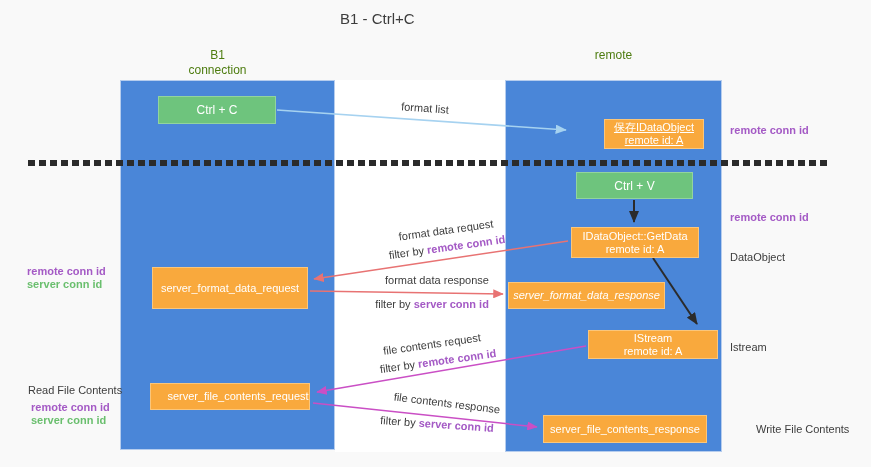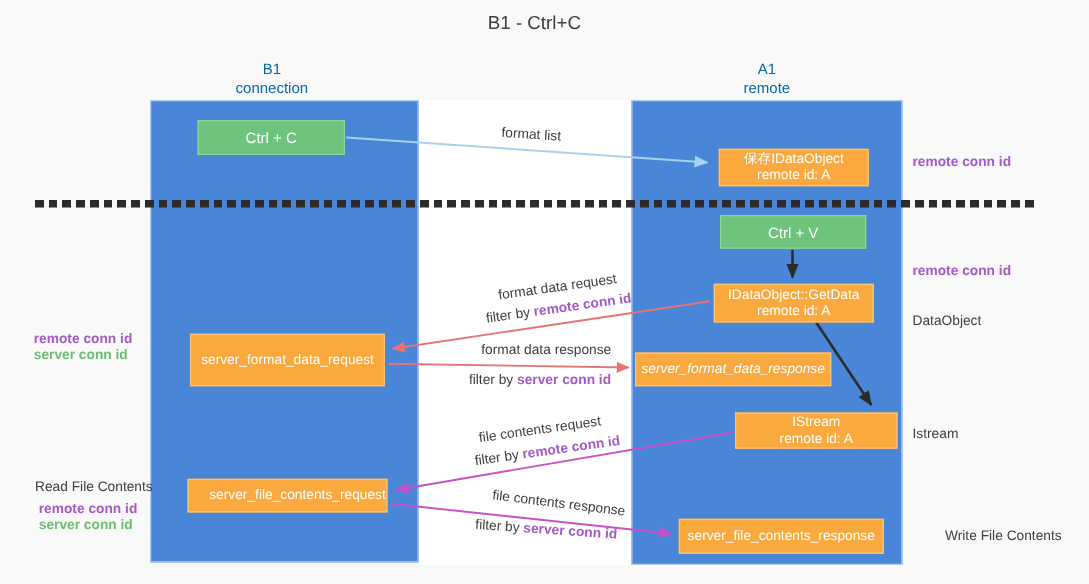--- a/index.html
+++ b/index.html
@@ -10,22 +10,22 @@
     --text-purple:#a45ac5; --text-green:#6abf6e; --text-dark:#3d3d3d; --bg:#f9f9f9; --mid-band:#ffffff;
   }
   html,body{margin:0;padding:0;}
   body{font-family:"Liberation Sans","DejaVu Sans",sans-serif;background:var(--bg);}
   #canvas{position:relative;width:871px;height:467px;background:var(--bg);overflow:hidden;}
   .abs{position:absolute;}
   .mid-band{left:335px;top:80px;width:170px;height:372px;background:var(--mid-band);}
   .lane{background:var(--lane-blue);border:1px solid var(--lane-border);box-sizing:border-box;}
   .lane-left{left:120px;top:80px;width:215px;height:370px;}
   .lane-right{left:505px;top:80px;width:217px;height:372px;}
-  .title{left:340px;top:8px;width:175px;text-align:center;font-size:15px;line-height:22px;color:var(--text-dark);}
-  .lane-header{top:48px;text-align:center;font-size:12px;line-height:15px;color:#0369a1;}
+  .title{left:340px;top:8px;width:175px;font-size:15px;line-height:22px;color:var(--text-dark);}
+  .lane-header{top:48px;text-align:center;font-size:12px;line-height:15px;color:#4d7c0f;}
   .hdr-left{left:120px;width:195px;}
   .hdr-right{left:505px;width:217px;}
   .dashes{left:28px;top:160px;width:802px;height:6px;
     background:repeating-linear-gradient(to right,var(--arrow-black) 0 7px,transparent 7px 11px);}
   .node{box-sizing:border-box;display:flex;flex-direction:column;align-items:center;justify-content:center;
     color:#fff;text-align:center;font-size:12px;line-height:14px;}
   .node.green{background:var(--node-green);border:1px solid var(--node-green-border);}
   .node.orange{background:var(--node-orange);border:1px solid var(--node-orange-border);}
   .node.small{font-size:11px;line-height:13px;}
   .side{font-size:11px;line-height:13px;color:var(--text-dark);white-space:nowrap;}
@@ -46,21 +46,20 @@
 
   <div class="abs title">
     <div>B1 - Ctrl+C</div>
   </div>
 
   <div class="abs lane-header hdr-left">
     <div>B1</div>
     <div>connection</div>
   </div>
   <div class="abs lane-header hdr-right">
-    <div>A1</div>
     <div>remote</div>
   </div>
 
   <div class="abs dashes"></div>
 
   <svg class="overlay" width="871" height="467" viewBox="0 0 871 467">
     <defs>
       <marker id="mh-lb" markerWidth="7" markerHeight="6" refX="6.5" refY="3" orient="auto">
         <path d="M0,0 L7,3 L0,6 Z" style="fill:var(--arrow-lightblue)"></path>
         </marker>
@@ -79,21 +78,21 @@
     <line x1="653" y1="258" x2="697" y2="324" style="stroke:var(--arrow-black)" stroke-width="2" marker-end="url(#mh-bk)"></line>
     <line x1="568" y1="241" x2="314" y2="279" style="stroke:var(--arrow-red)" stroke-width="1.5" marker-end="url(#mh-rd)"></line>
     <line x1="310" y1="291" x2="503" y2="294" style="stroke:var(--arrow-red)" stroke-width="1.5" marker-end="url(#mh-rd)"></line>
     <line x1="586" y1="346" x2="317" y2="392" style="stroke:var(--arrow-magenta)" stroke-width="1.5" marker-end="url(#mh-mg)"></line>
     <line x1="313" y1="403" x2="537" y2="427" style="stroke:var(--arrow-magenta)" stroke-width="1.5" marker-end="url(#mh-mg)"></line>
   </svg>
 
   <div class="abs node green" style="left:158px;top:96px;width:118px;height:28px;">
     <span>Ctrl + C</span>
   </div>
-  <div class="abs node orange small" style="left:575px;top:119px;width:120px;height:30px;">
+  <div class="abs node orange small" style="left:604px;top:119px;width:100px;height:30px;text-decoration:underline;">
     <span>保存IDataObject</span>
     <span>remote id: A</span>
   </div>
   <div class="abs node green" style="left:576px;top:172px;width:117px;height:27px;">
     <span>Ctrl + V</span>
   </div>
   <div class="abs node orange small" style="left:571px;top:227px;width:128px;height:31px;">
     <span>IDataObject::GetData</span>
     <span>remote id: A</span>
   </div>

